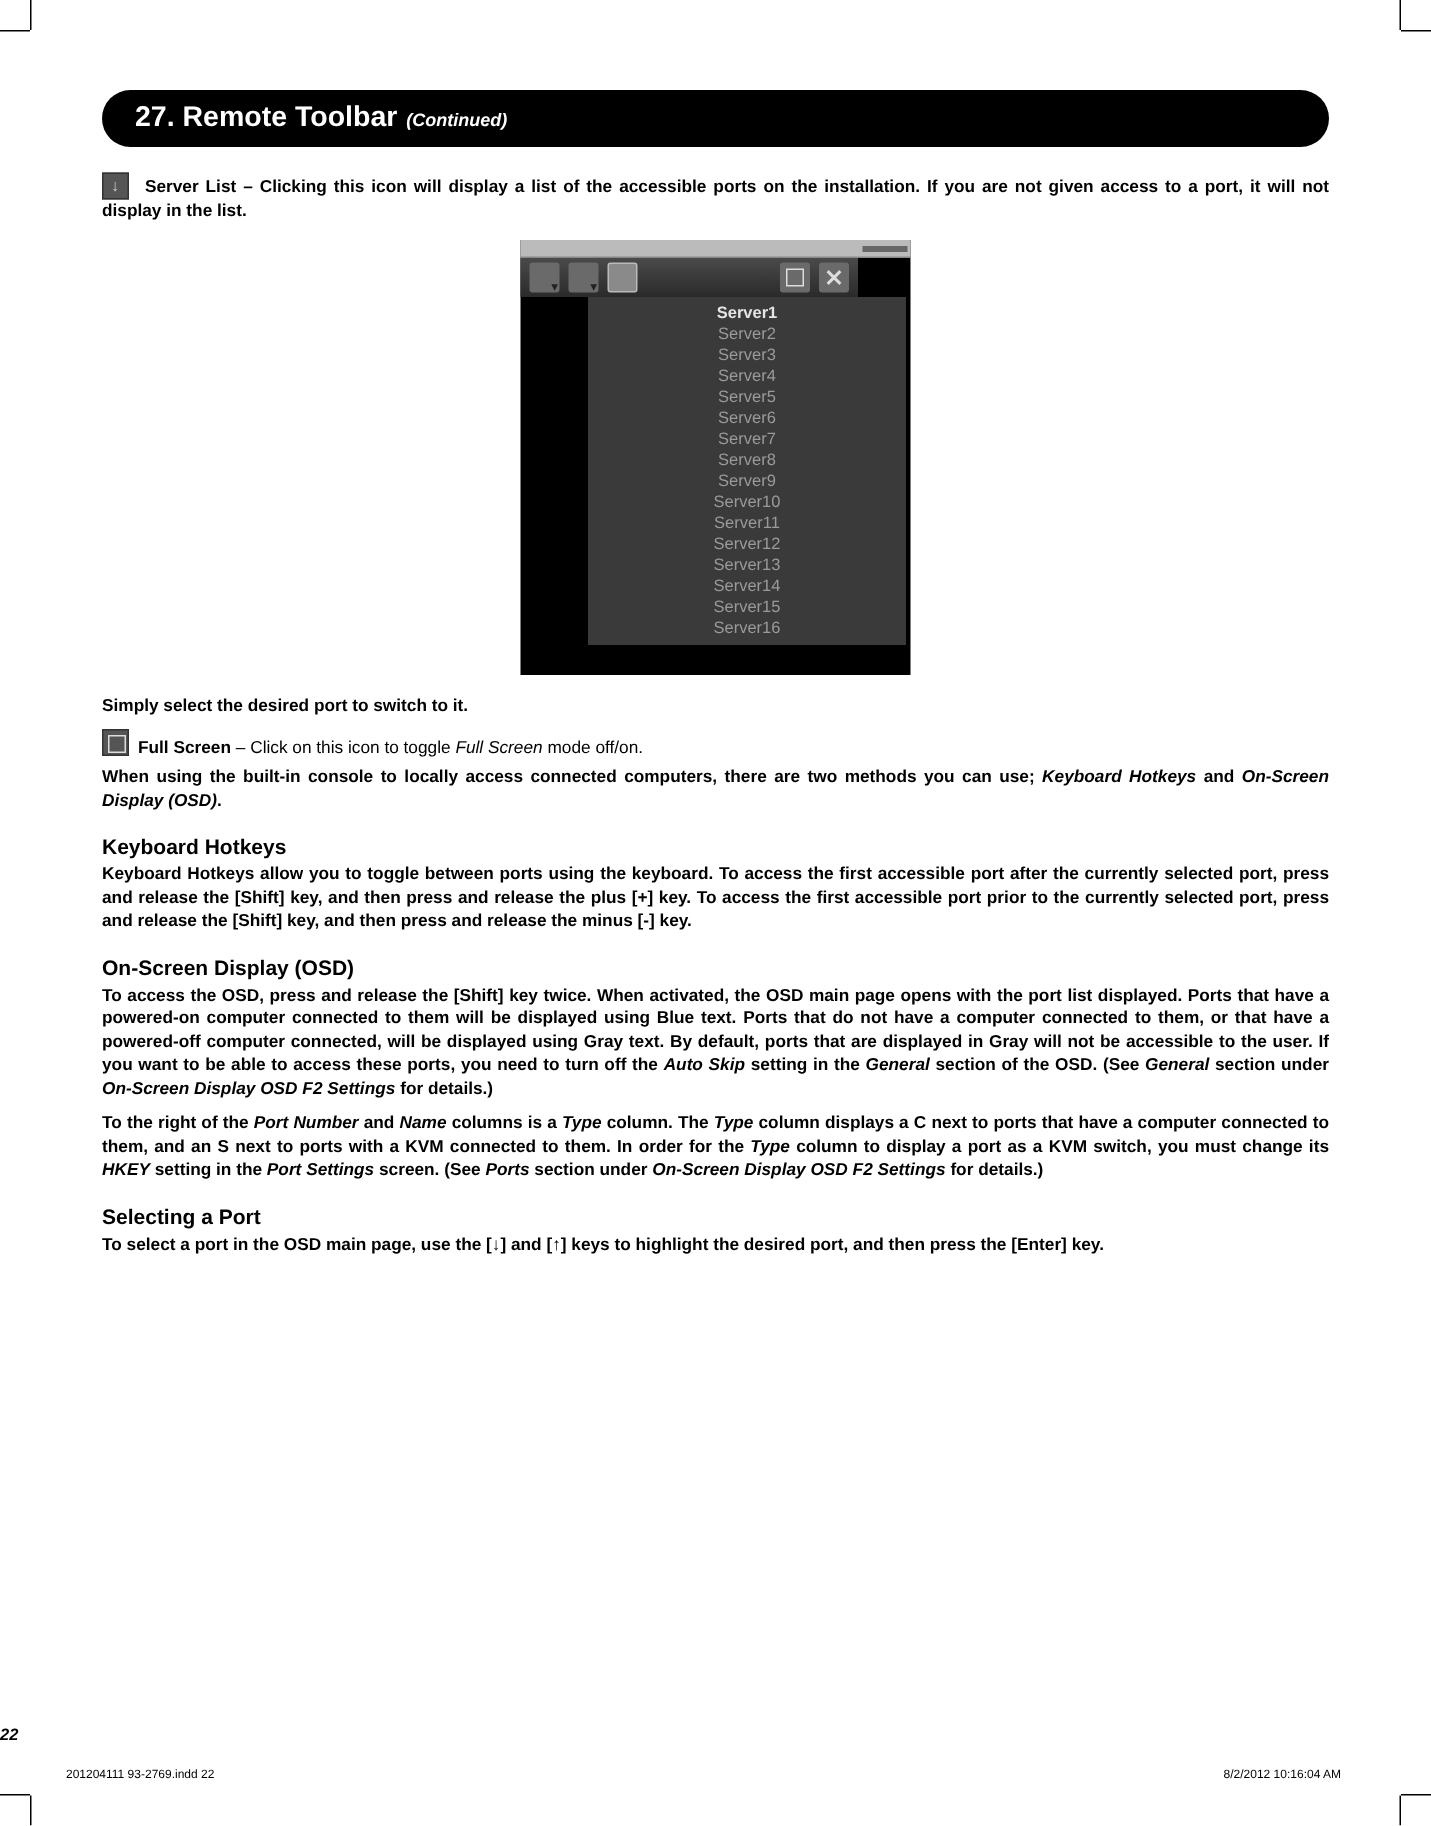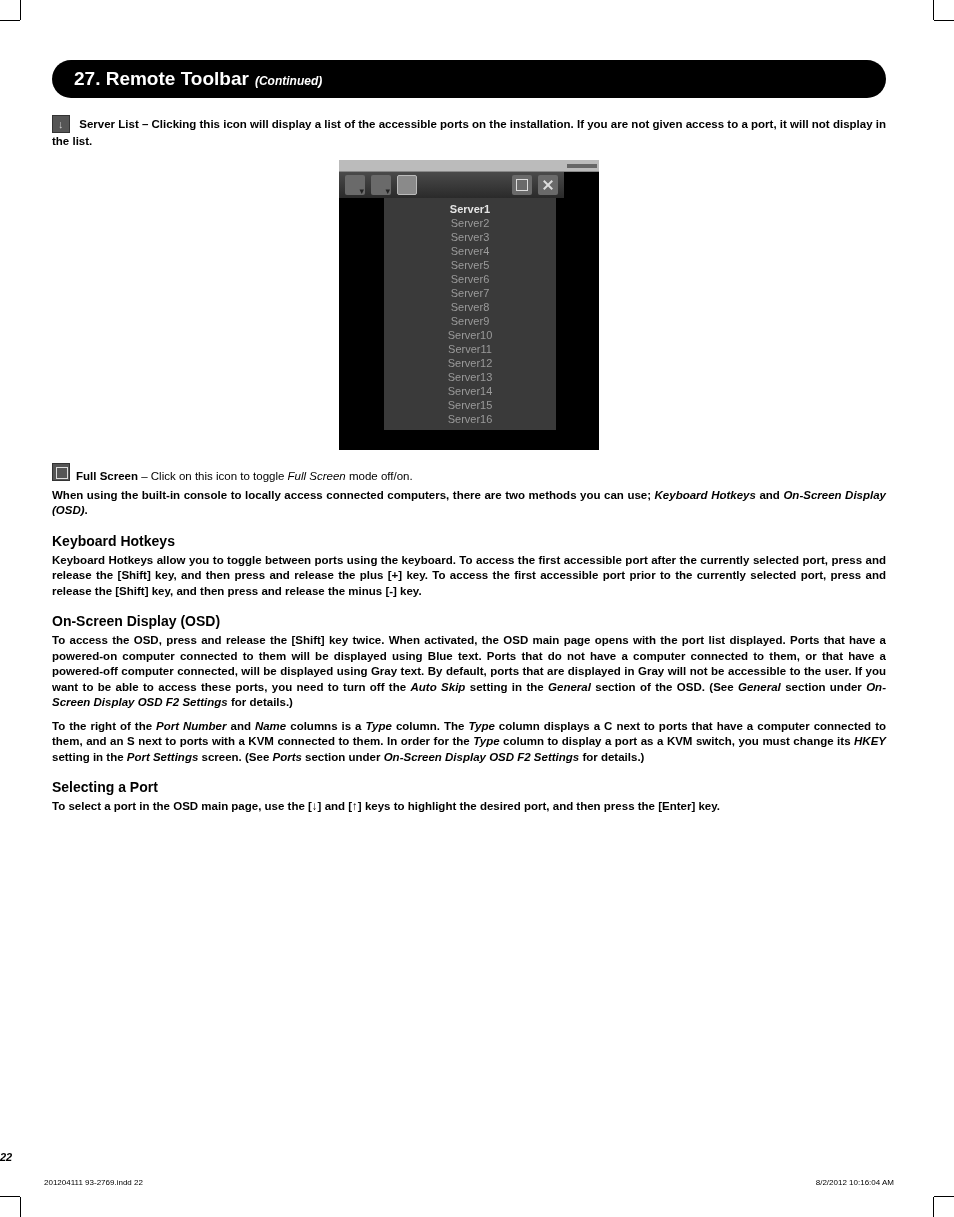--- a/index.html
+++ b/index.html
@@ -15,21 +15,21 @@
   .cropmark { position: absolute; background: #000; }
   .cm-tl-h { left: 0; top: 20px; width: 20px; height: 1px; }
   .cm-tl-v { left: 20px; top: 0; width: 1px; height: 20px; }
   .cm-tr-h { right: 0; top: 20px; width: 20px; height: 1px; }
   .cm-tr-v { right: 20px; top: 0; width: 1px; height: 20px; }
   .cm-bl-h { left: 0; bottom: 20px; width: 20px; height: 1px; }
   .cm-bl-v { left: 20px; bottom: 0; width: 1px; height: 20px; }
   .cm-br-h { right: 0; bottom: 20px; width: 20px; height: 1px; }
   .cm-br-v { right: 20px; bottom: 0; width: 1px; height: 20px; }
 
-  .page { padding: 60px 68px 60px 52px; }
+  .page { padding: 60px 68px 60px 68px; }
 
   .section-bar {
     background: #000;
     color: #fff;
     border-radius: 24px;
     padding: 8px 22px;
     margin-bottom: 18px;
     display: flex;
     align-items: baseline;
   }
@@ -102,21 +102,21 @@
     position: relative;
   }
   .tb-icon.arrow::after { content: "▾"; color:#222; position:absolute; right:1px; bottom:-1px; font-size:9px; }
   .tb-icon.selected { background:#8a8a8a; border:1px solid #bbb; }
   .tb-spacer { flex: 1; }
   .tb-icon.fs::before { content:""; position:absolute; left:4px; top:4px; width:10px; height:10px; border:1px solid #ddd; }
   .tb-icon.x::before, .tb-icon.x::after { content:""; position:absolute; left:4px; top:9px; width:12px; height:2px; background:#ddd; }
   .tb-icon.x::before { transform:rotate(45deg);} .tb-icon.x::after { transform:rotate(-45deg);}
   .server-list {
     background: #3a3a3a;
-    width: 172px;
+    width: 212px;
     margin-left: 45px;
     padding: 4px 0;
   }
   .server-item {
     color: #9a9a9a;
     font-size: 11px;
     padding: 1px 14px;
     cursor: pointer;
   }
   .server-item.active { color: #e5e5e5; font-weight: bold; }
@@ -205,20 +205,21 @@
           <div class="server-item">Server11</div>
           <div class="server-item">Server12</div>
           <div class="server-item">Server13</div>
           <div class="server-item">Server14</div>
           <div class="server-item">Server15</div>
           <div class="server-item">Server16</div>
         </div>
     </div>
   </div>
 
+  <p class="body-text para">Simply select the desired port to switch to it.</p>
 
   <div class="icon-line">
     <span class="icon-box fullscreen"></span>
     <span>
       <b>Full Screen</b><span> – Click on this icon to toggle </span><em>Full Screen</em><span> mode off/on.</span>
     </span>
   </div>
 
 
 

